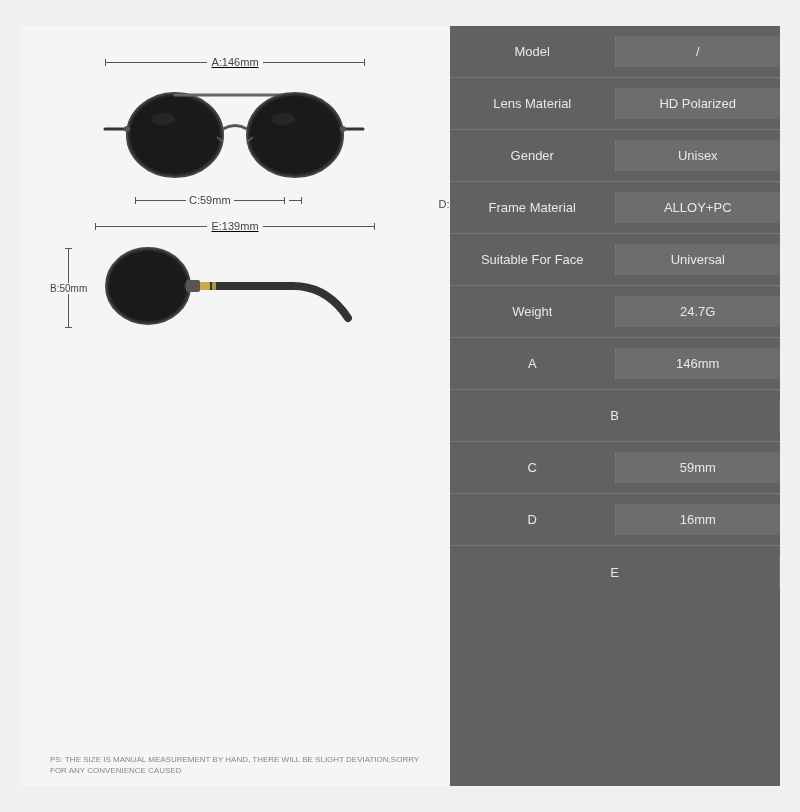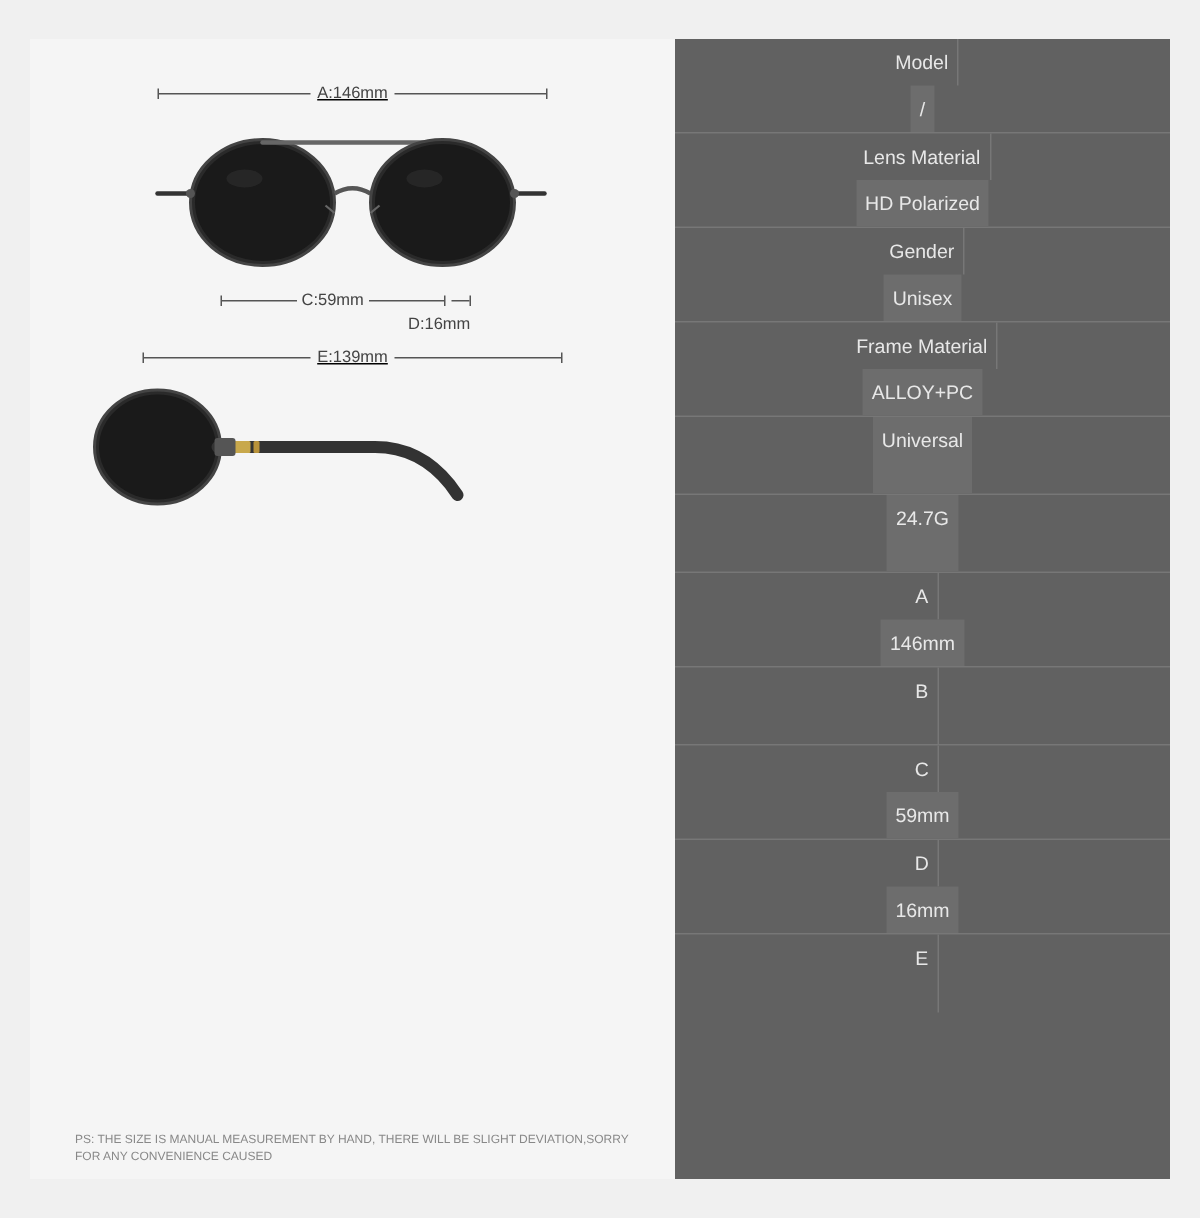--- a/index.html
+++ b/index.html
@@ -71,21 +71,21 @@
 
     
     .right-panel {
       width: 330px;
       background: #616161;
       display: flex;
       flex-direction: column;
     }
     .spec-row {
       display: flex;
-      flex-direction: column;
+      flex-direction: row;
       border-bottom: 1px solid #777;
       min-height: 52px;
       align-items: center;
     }
     .spec-row:last-child {
       border-bottom: none;
     }
     .spec-label {
       flex: 1;
       text-align: center;
@@ -126,22 +126,22 @@
     }
 
     .bottom-dim-row {
       display: flex;
       align-items: flex-start;
       width: 260px;
       margin-top: 2px;
     }
     .cd-group {
       display: flex;
-      flex-direction: column;
-      align-items: flex-end;
+      flex-direction: row;
+      align-items: flex-start;
       margin-left: 30px;
     }
     .c-arrow-row {
       display: flex;
       align-items: center;
     }
     .c-label {
       font-size: 11px;
       color: #444;
       margin: 0 3px;
@@ -238,20 +238,27 @@
           <div class="h-tick"></div>
           <div style="flex:1;height:1px;background:#555;"></div>
           <span class="e-label">E:139mm</span>
           <div style="flex:1;height:1px;background:#555;"></div>
           <div class="h-tick"></div>
         </div>
       </div>
 
       <div style="display:flex;flex-direction:row;align-items:center;width:100%;padding-left:10px;">
 
+        <div style="display:flex;flex-direction:column;align-items:center;height:80px;margin-right:6px;justify-content:space-between;">
+          <div class="v-tick"></div>
+          <div style="flex:1;width:1px;background:#555;"></div>
+          <span style="font-size:10px;color:#444;white-space:nowrap;">B:50mm</span>
+          <div style="flex:1;width:1px;background:#555;"></div>
+          <div class="v-tick"></div>
+        </div>
 
         <div>
           <svg width="270" height="100" viewBox="0 0 270 100">
 
             <ellipse cx="55" cy="50" rx="42" ry="38" fill="#2a2a2a" stroke="#444" stroke-width="2"></ellipse>
             <ellipse cx="55" cy="50" rx="39" ry="35" fill="#1a1a1a"></ellipse>
 
             <path d="M95 50 L200 50 Q230 50 250 75 L255 82" fill="none" stroke="#333" stroke-width="8" stroke-linecap="round"></path>
 
             <rect x="105" y="46" width="12" height="8" fill="#c8a84b" rx="1"></rect>
@@ -280,23 +287,25 @@
     </div>
       <div class="spec-row">
       <div class="spec-label">Gender</div>
       <div class="spec-value">Unisex</div>
     </div>
       <div class="spec-row">
       <div class="spec-label">Frame Material</div>
       <div class="spec-value">ALLOY+PC</div>
     </div>
       <div class="spec-row">
+      <div class="spec-label">Suitable For Face</div>
       <div class="spec-value">Universal</div>
     </div>
       <div class="spec-row">
+      <div class="spec-label">Weight</div>
       <div class="spec-value">24.7G</div>
     </div>
       <div class="spec-row">
       <div class="spec-label">A</div>
       <div class="spec-value">146mm</div>
     </div>
       <div class="spec-row">
       <div class="spec-label">B</div>
     </div>
       <div class="spec-row">

